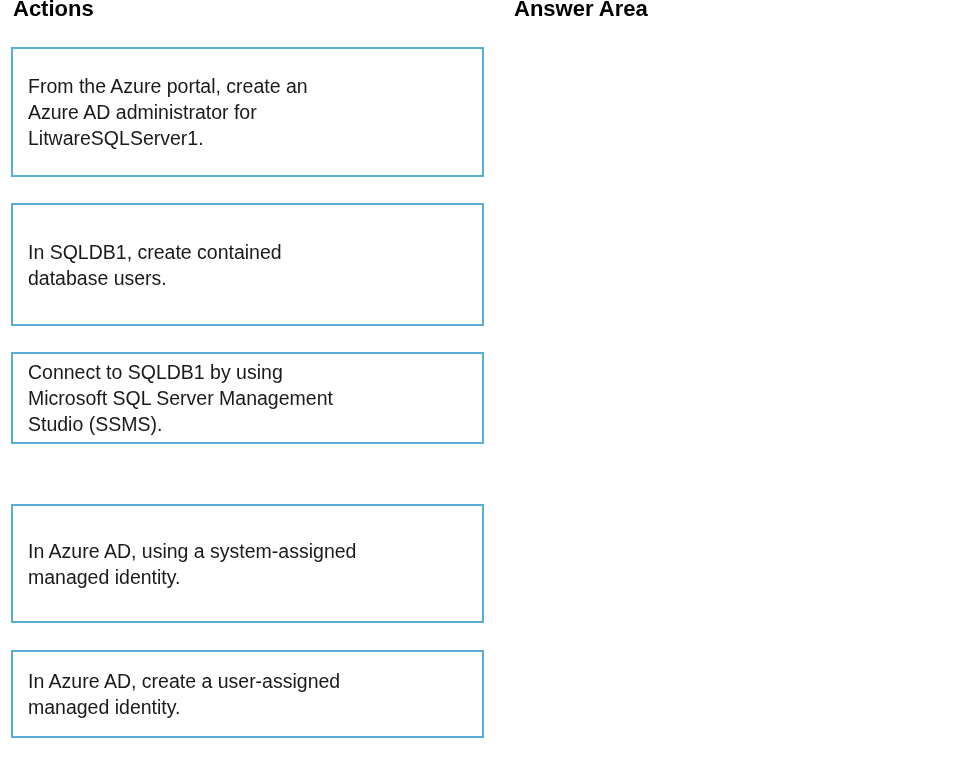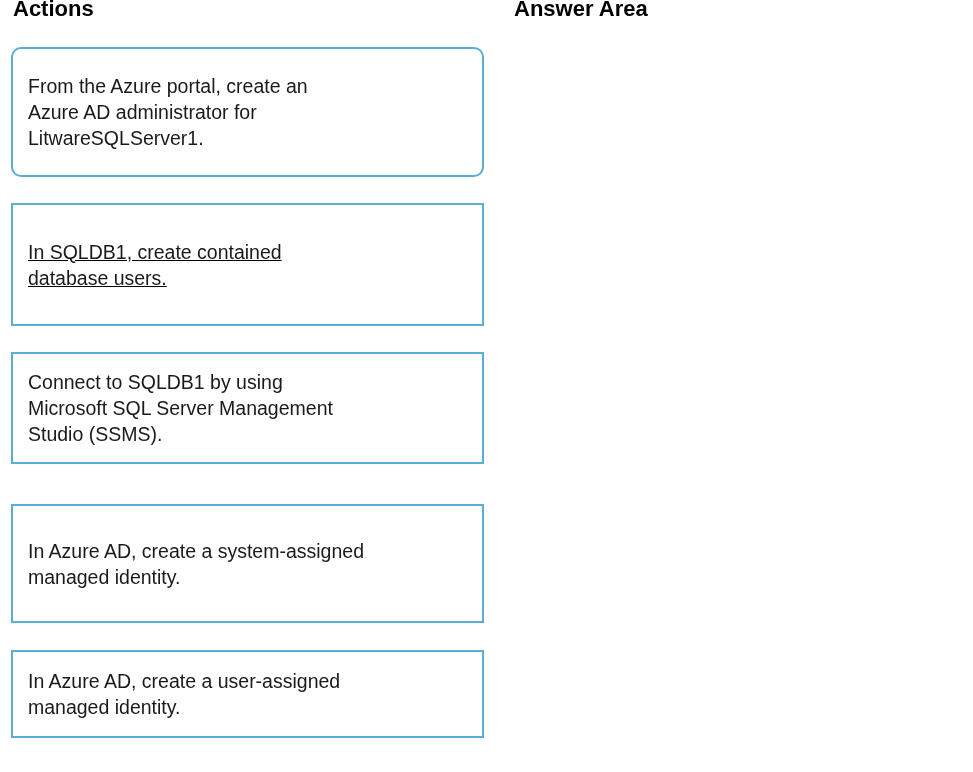--- a/index.html
+++ b/index.html
@@ -65,23 +65,23 @@
     display: block;
     padding: 0 10px 0 15px;
     font-family: "Liberation Sans", sans-serif;
     font-size: 19.5px;
     line-height: 26px;
     color: #1a1a1a;
     white-space: pre-line;
   }
 
   
-  #action-card-0 { top: 0px;   height: 130px; border-radius: 10px; }
-  #action-card-1 { top: 156px; height: 123px; text-decoration: underline; }
-  #action-card-2 { top: 305px; height: 112px; }
+  #action-card-0 { top: 0px;   height: 130px; }
+  #action-card-1 { top: 156px; height: 123px; }
+  #action-card-2 { top: 305px; height: 92px; }
   #action-card-3 { top: 457px; height: 119px; }
   #action-card-4 { top: 603px; height: 88px; }
 
   
   #answer-area {
     position: absolute;
     left: 503px;
     top: 47px;
     width: 470px;
     height: 725px;
@@ -110,21 +110,21 @@
 database users.</span>
     </div>
 
     <div class="action-card" id="action-card-2">
       <span class="card-text">Connect to SQLDB1 by using
 Microsoft SQL Server Management
 Studio (SSMS).</span>
     </div>
 
     <div class="action-card" id="action-card-3">
-      <span class="card-text">In Azure AD, create a system-assigned
+      <span class="card-text">In Azure AD, using a system-assigned
 managed identity.</span>
     </div>
 
     <div class="action-card" id="action-card-4">
       <span class="card-text">In Azure AD, create a user-assigned
 managed identity.</span>
     </div>
 
   </div>
 

